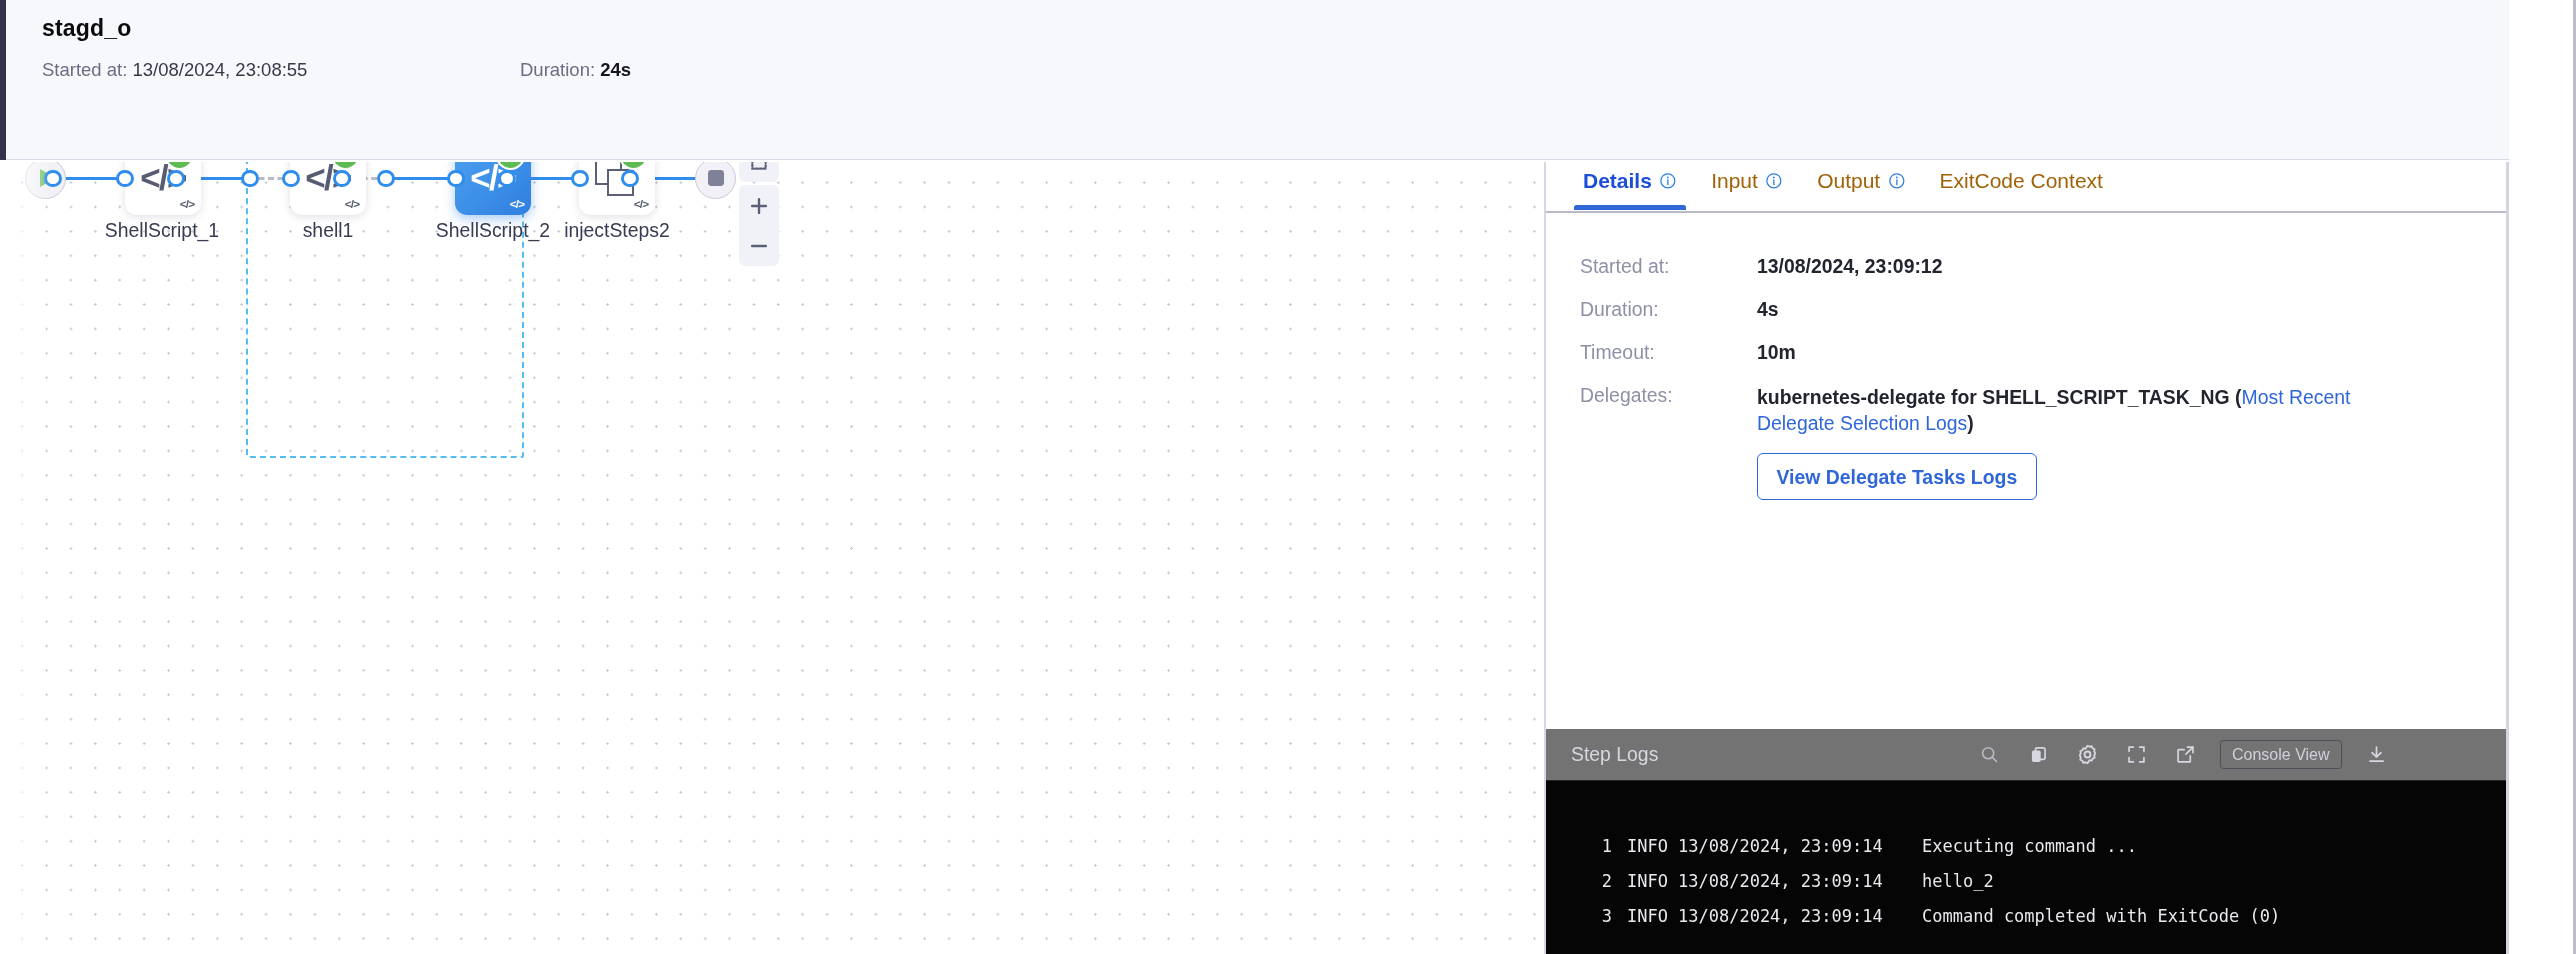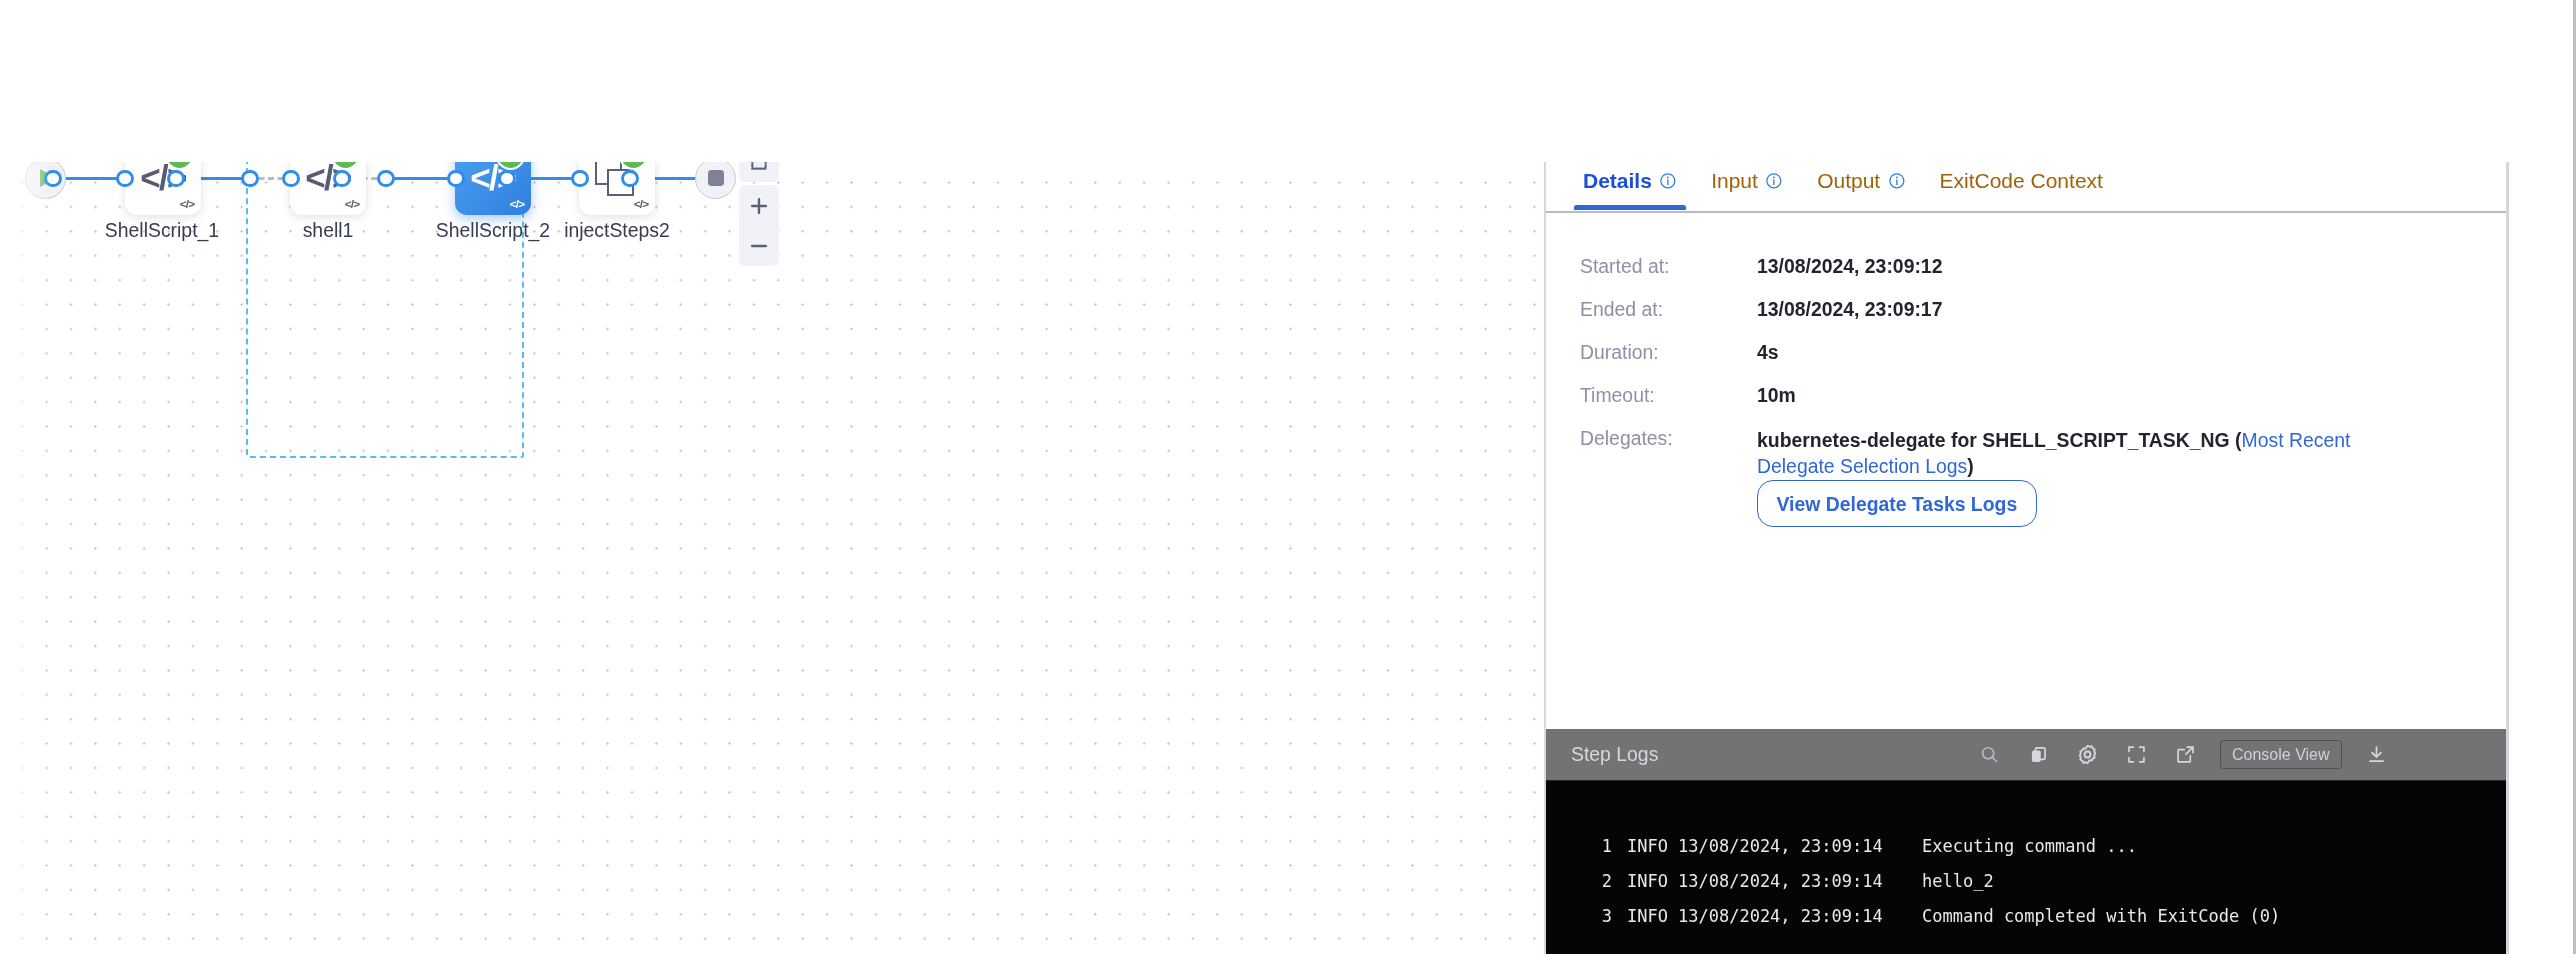--- a/index.html
+++ b/index.html
@@ -319,24 +319,24 @@
     line-height: 1.35;
   }
   .link {
     color: #2f66d8;
     font-weight: normal;
     text-decoration: none;
     cursor: pointer;
   }
   .btn-outline {
     display: inline-block;
-    margin-top: 1px;
+    margin-top: 17px;
     padding: 9.3px 18.5px;
     border: 1.7px solid #2f66d8;
-    border-radius: 16px;
+    border-radius: 6px;
     background: #ffffff;
     color: #2f66d8;
     font-size: 19.4px;
     font-weight: bold;
     cursor: pointer;
     white-space: nowrap;
   }
 
   
   .log-console {
@@ -401,20 +401,32 @@
   .log-num  { width: 29px; text-align: right; color: #e8e8ee; }
   .log-lvl  { width: 66px; padding-left: 15px; color: #e8e8ee; }
   .log-time { width: 244px; color: #e8e8ee; }
   .log-msg  { color: #e8e8ee; }
 </style>
 </head>
 <body>
 
 <div id="app">
 
+  <div class="exec-header">
+    <div class="header-left-strip"></div>
+    <div class="header-title">stagd_o</div>
+    <div class="header-meta">
+      <span>Started at:</span>
+      <span class="mval">13/08/2024, 23:08:55</span>
+    </div>
+    <div class="header-duration">
+      <span>Duration:</span>
+      <span class="dval">24s</span>
+    </div>
+  </div>
 
   <div class="canvas">
 
     <div class="step-group" style="left:246px; top:-49px; width:278px; height:345px;"></div>
 
     <div class="edge" style="left:52px;  top:15px; width:76px;"></div>
     <div class="edge" style="left:175px; top:15px; width:74px;"></div>
     <div class="edge-dashed" style="left:249px; top:15px; width:44px;"></div>
     <div class="edge-dashed" style="left:342px; top:15px; width:45px;"></div>
     <div class="edge" style="left:386px; top:15px; width:74px;"></div>
@@ -550,24 +562,20 @@
       <div class="tab">
         <span>ExitCode Context</span>
       </div>
     </div>
     <div class="tabs-underline"></div>
 
     <div class="details-body">
       <div class="detail-row">
         <div class="detail-key">Started at:</div>
         <div class="detail-val">13/08/2024, 23:09:12</div>
-      </div>
-      <div class="detail-row">
-        <div class="detail-key">Ended at:</div>
-        <div class="detail-val">13/08/2024, 23:09:17</div>
       </div>
       <div class="detail-row">
         <div class="detail-key">Duration:</div>
         <div class="detail-val">4s</div>
       </div>
       <div class="detail-row">
         <div class="detail-key">Timeout:</div>
         <div class="detail-val">10m</div>
       </div>
       <div class="detail-row">

